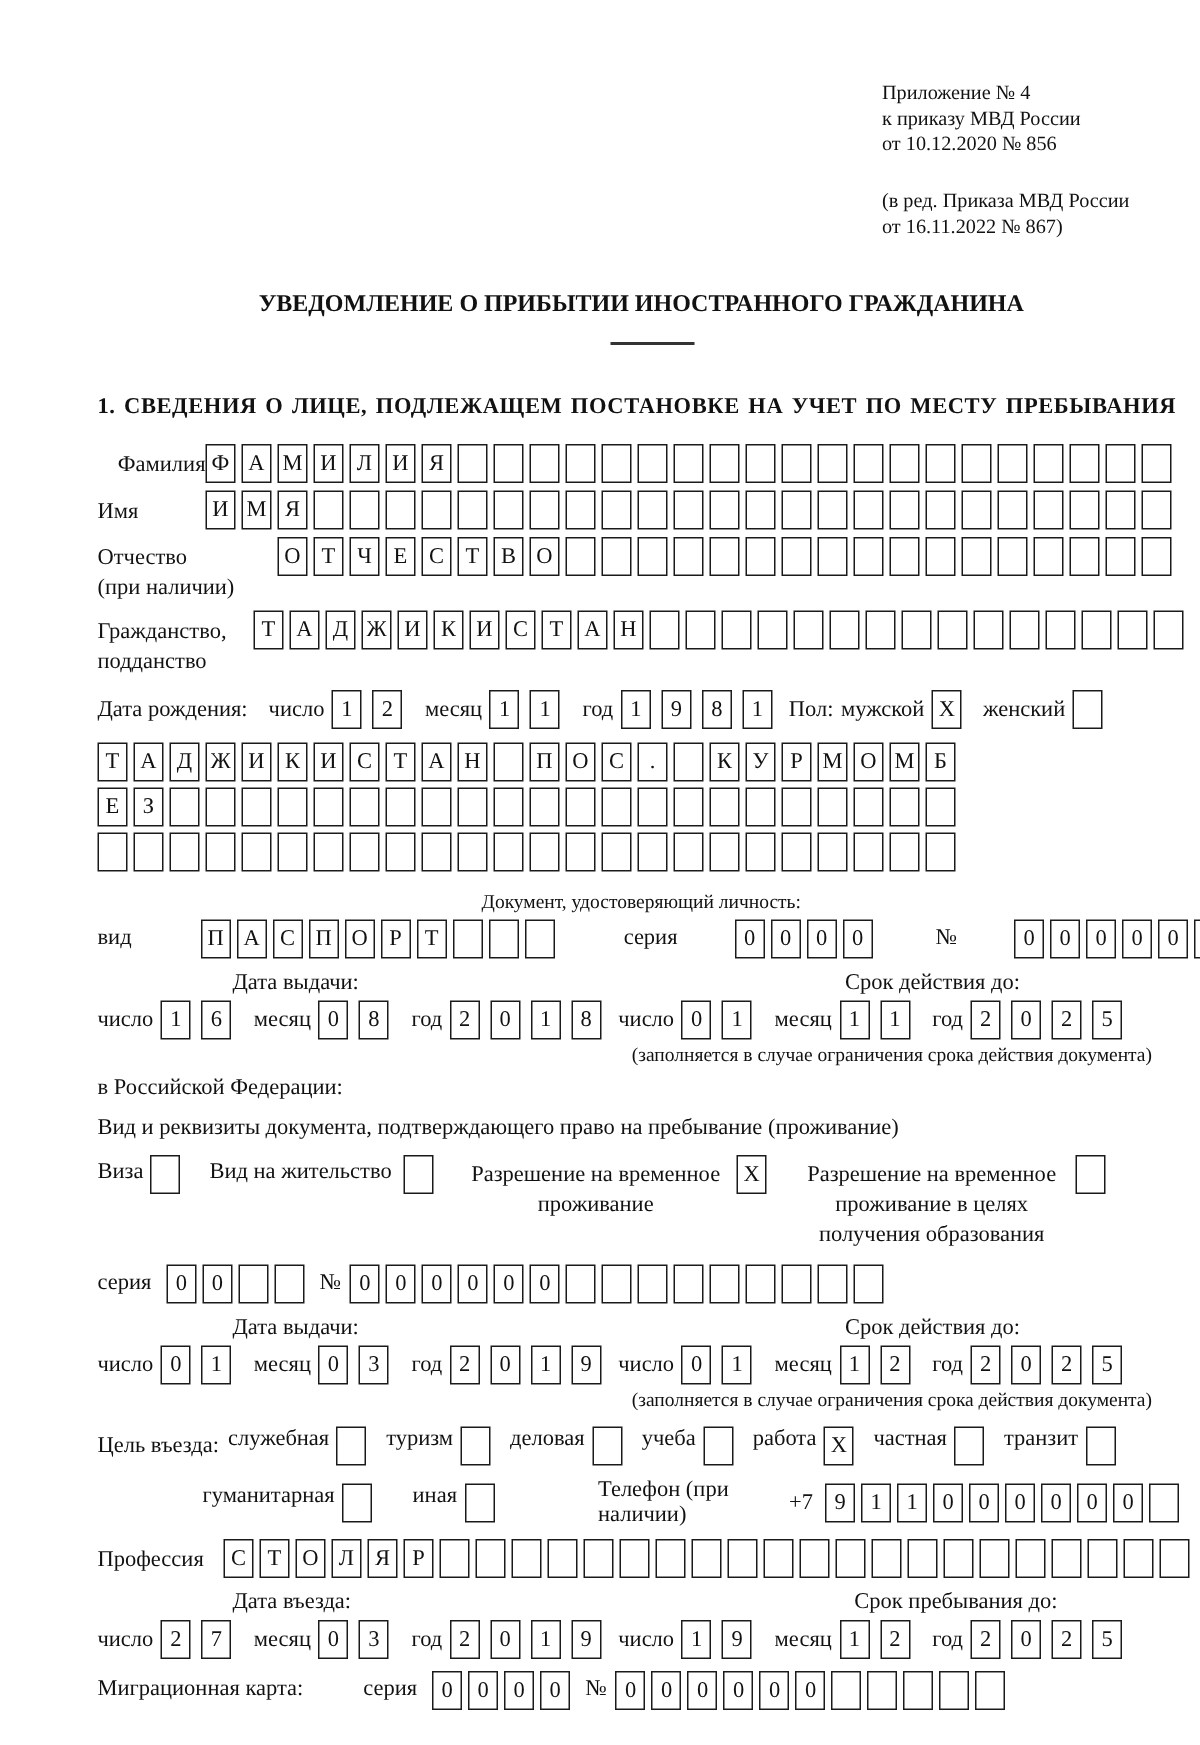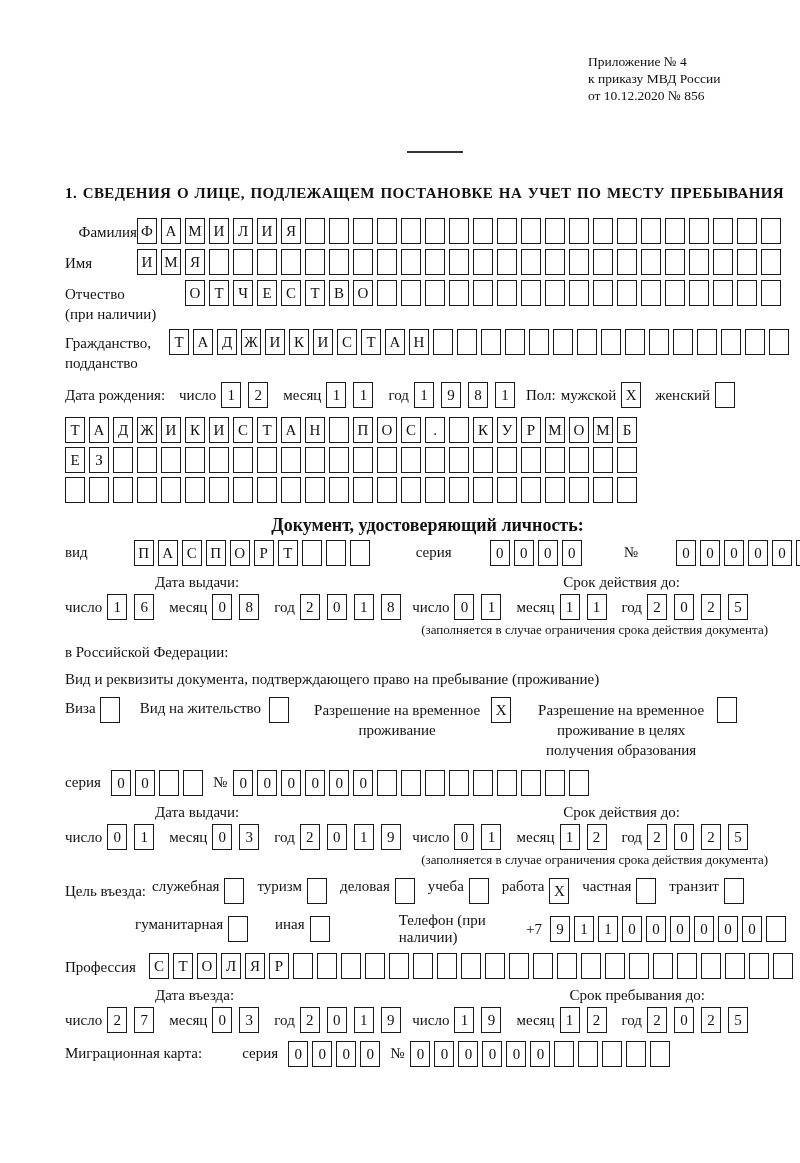--- a/index.html
+++ b/index.html
@@ -24,21 +24,21 @@
   .box{width:20px;height:26px;border:1.7px solid #1a1a1a;box-sizing:border-box;margin-right:4px;
        display:inline-flex;align-items:center;justify-content:center;
        font-size:15px;flex:none;background:#fff;}
   .dg .box{margin-right:7px;}
   .w72{width:72px;} .w120{width:120px;} .w104{width:104px;} .w140{width:140px;}
 
   .stack{display:flex;flex-direction:column;}
   .stack .boxes{margin-bottom:4px;}
 
   
-  .doc-head{font-weight:bold;font-size:18px;text-align:center;margin-top:8px;}
+  .doc-head{font-weight:normal;font-size:13px;text-align:center;margin-top:8px;}
 
   .inline-lbl{font-size:15px;padding-top:4px;flex:none;}
   .gap6{margin-left:6px;} .gap10{margin-left:10px;} .gap14{margin-left:14px;} .gap40{margin-left:40px;}
 
   
   .date-titles{display:flex;font-size:15px;margin-top:8px;}
   .date-titles .t1{margin-left:90px;}
   .date-titles .t2{margin-left:auto;margin-right:110px;}
   .date-titles.stay .t2{margin-right:85px;}
   .daterow{display:flex;align-items:center;margin-top:3px;width:100%;}
@@ -66,23 +66,26 @@
 </style>
 </head>
 <body>
 
 <div class="page">
 
   <div class="hdr-block">
     <div>Приложение № 4
 к приказу МВД России
 от 10.12.2020 № 856</div>
+    <div class="hdr-edition">(в ред. Приказа МВД России
+от 16.11.2022 № 867)</div>
   </div>
 
   <div class="title">
+    <div>УВЕДОМЛЕНИЕ О ПРИБЫТИИ ИНОСТРАННОГО ГРАЖДАНИНА</div>
     <div><span class="tline"></span></div>
   </div>
 
   <div class="sect">1. СВЕДЕНИЯ О ЛИЦЕ, ПОДЛЕЖАЩЕМ ПОСТАНОВКЕ НА УЧЕТ ПО МЕСТУ ПРЕБЫВАНИЯ</div>
 
   <div class="frow" style="margin-top:16px;text-align:right;">
     <span class="lbl w72">Фамилия</span>
     <span class="boxes">
         <span class="box">Ф</span>
         <span class="box">А</span>

